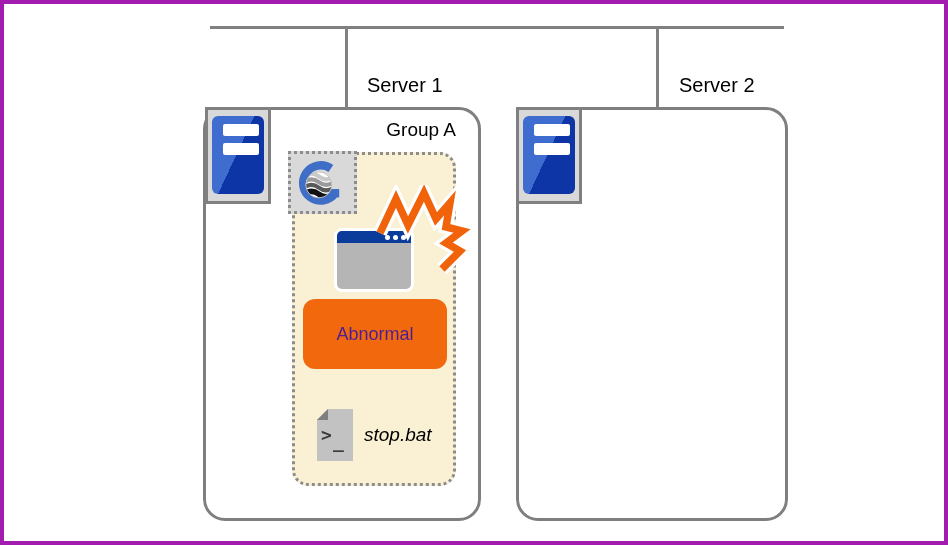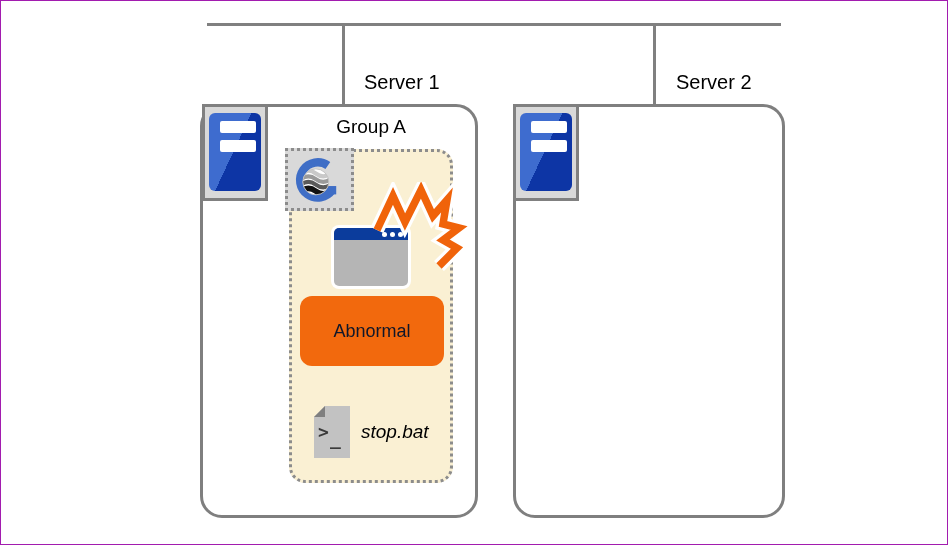--- a/index.html
+++ b/index.html
@@ -1,18 +1,18 @@
 <!DOCTYPE html>
 <html><head>
 <meta charset="utf-8">
 <style>
   html,body{margin:0;padding:0;background:#fff;}
   .canvas{
     position:relative;width:948px;height:545px;box-sizing:border-box;
-    background:#ffffff;border:1px solid #a21caf;overflow:hidden;
+    background:#ffffff;border:4px solid #a21caf;overflow:hidden;
     font-family:"Liberation Sans",sans-serif;color:#111;
   }
   
   .bus-line{position:absolute;left:206px;top:22px;width:574px;height:3px;background:#808080;}
   .drop-line{position:absolute;top:24px;width:3px;height:80px;background:#808080;}
   .drop1{left:341px;}
   .drop2{left:652px;}
   .server-label{position:absolute;top:71px;font-size:20px;line-height:20px;color:#000;white-space:nowrap;}
   .lab1{left:363px;}
   .lab2{left:675px;text-align:center;}
@@ -25,39 +25,39 @@
   
   .server-icon{position:absolute;top:103px;width:66px;height:97px;background:#d9d9d9;border:3px solid #808080;box-sizing:border-box;}
   .si1{left:201px;}
   .si2{left:512px;}
   .tower{position:absolute;left:4px;top:6px;width:52px;height:78px;border-radius:6px;
          background:linear-gradient(115deg,#3e6ccf 48%,#0d35a5 48%);}
   .tbar{position:absolute;left:11px;width:36px;height:12px;background:#fff;border-radius:2px;}
   .tbar.b1{top:8px;} .tbar.b2{top:27px;}
 
   
-  .group-label{position:absolute;left:288px;top:115px;width:164px;text-align:center;font-size:19px;color:#000;}
+  .group-label{position:absolute;left:288px;top:115px;width:164px;text-align:right;font-size:19px;color:#000;}
   .group-box{position:absolute;left:288px;top:148px;width:164px;height:334px;box-sizing:border-box;
              background:#faf0d3;border:3px dotted #8c8c8c;border-radius:16px;}
   .logo-tile{position:absolute;left:284px;top:147px;width:69px;height:63px;box-sizing:border-box;
              background:#d9d9d9;border:3px dotted #8c8c8c;display:flex;align-items:center;justify-content:center;}
 
   
   .window-icon{position:absolute;left:333px;top:227px;width:74px;height:58px;border-radius:5px;
                background:#b5b5b5;box-shadow:0 0 0 3px #fff;overflow:hidden;}
   .window-titlebar{position:absolute;left:0;top:0;width:100%;height:12px;background:#0b3c9c;}
   .wdot{position:absolute;top:4px;width:5px;height:5px;border-radius:50%;background:#fff;}
   .wd1{left:48px;} .wd2{left:56px;} .wd3{left:64px;}
 
   
   .burst{position:absolute;left:368px;top:181px;width:106px;height:92px;}
 
   
   .abn-box{position:absolute;left:299px;top:295px;width:144px;height:70px;box-sizing:border-box;
-           background:#f2690d;border-radius:12px;color:#0f172a;font-size:18px;line-height:24px;
+           background:#f2690d;border-radius:12px;color:#4c1d95;font-size:18px;line-height:24px;
            display:flex;flex-direction:column;align-items:center;justify-content:center;text-align:center;}
 
   
   .bat-icon{position:absolute;left:312px;top:404px;width:38px;height:54px;}
   .bat-label{position:absolute;left:360px;top:420px;font-size:19px;color:#000;white-space:nowrap;font-style:italic;}
 </style>
 </head>
 <body>
 
 <div class="canvas">

